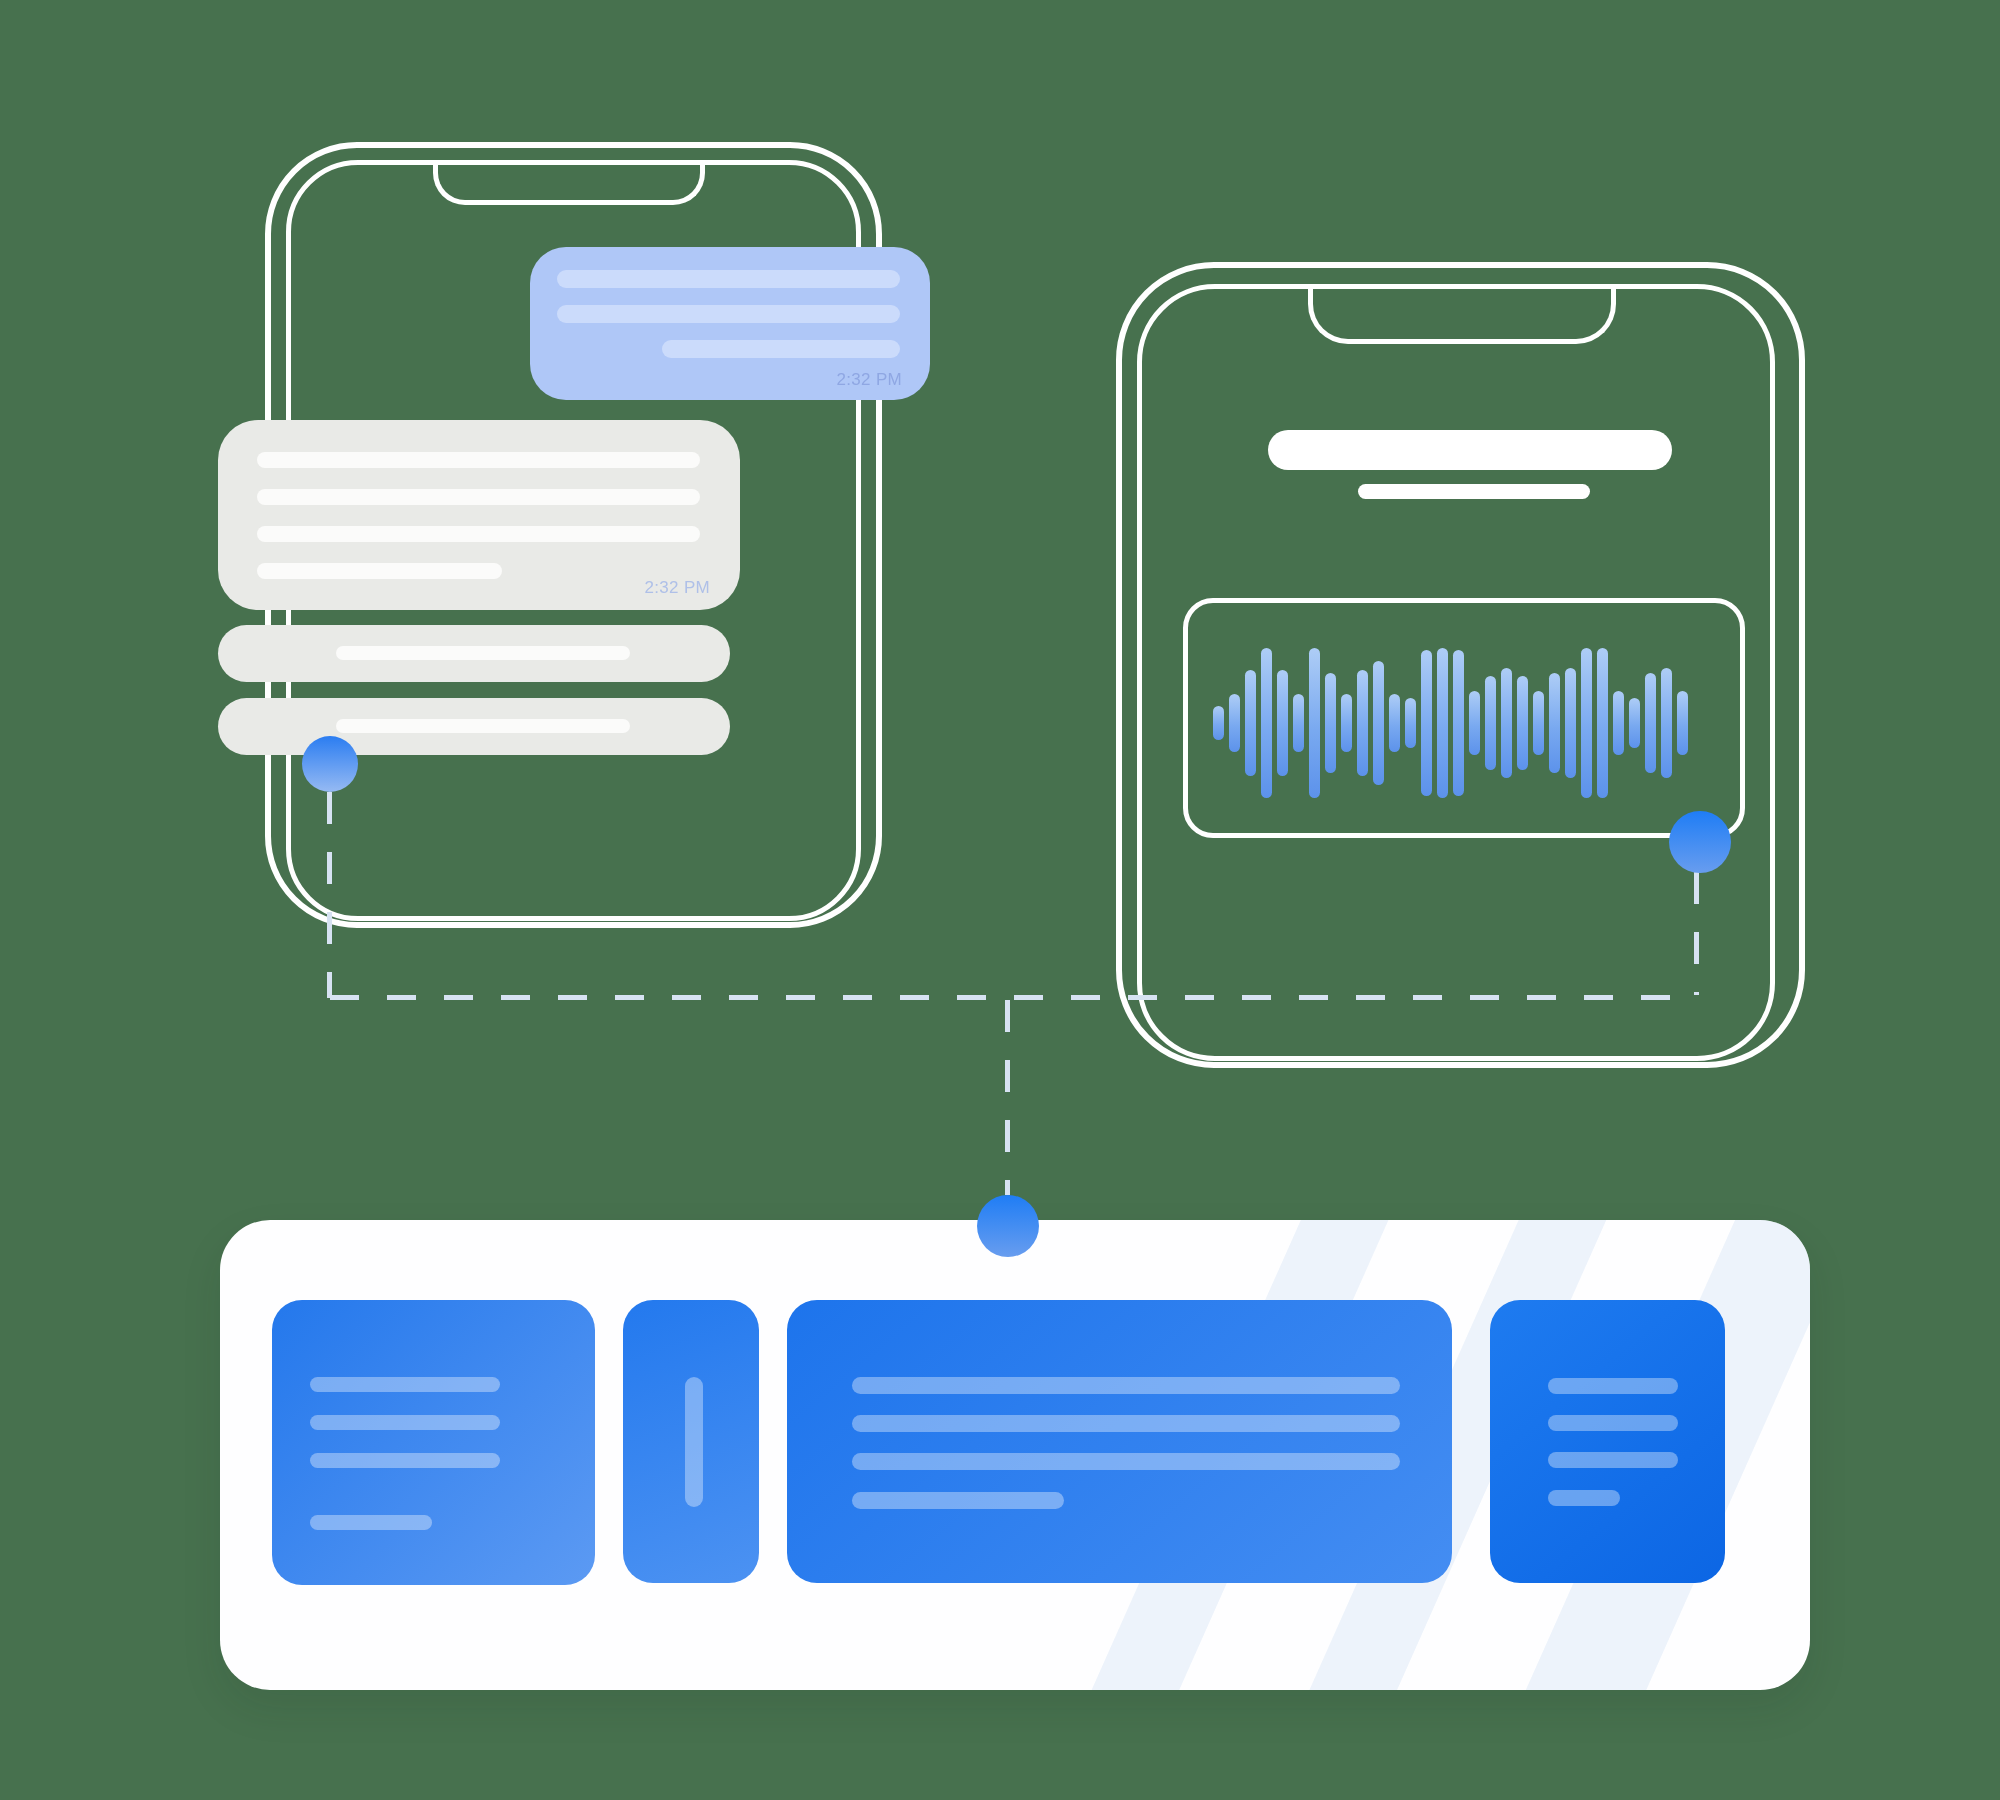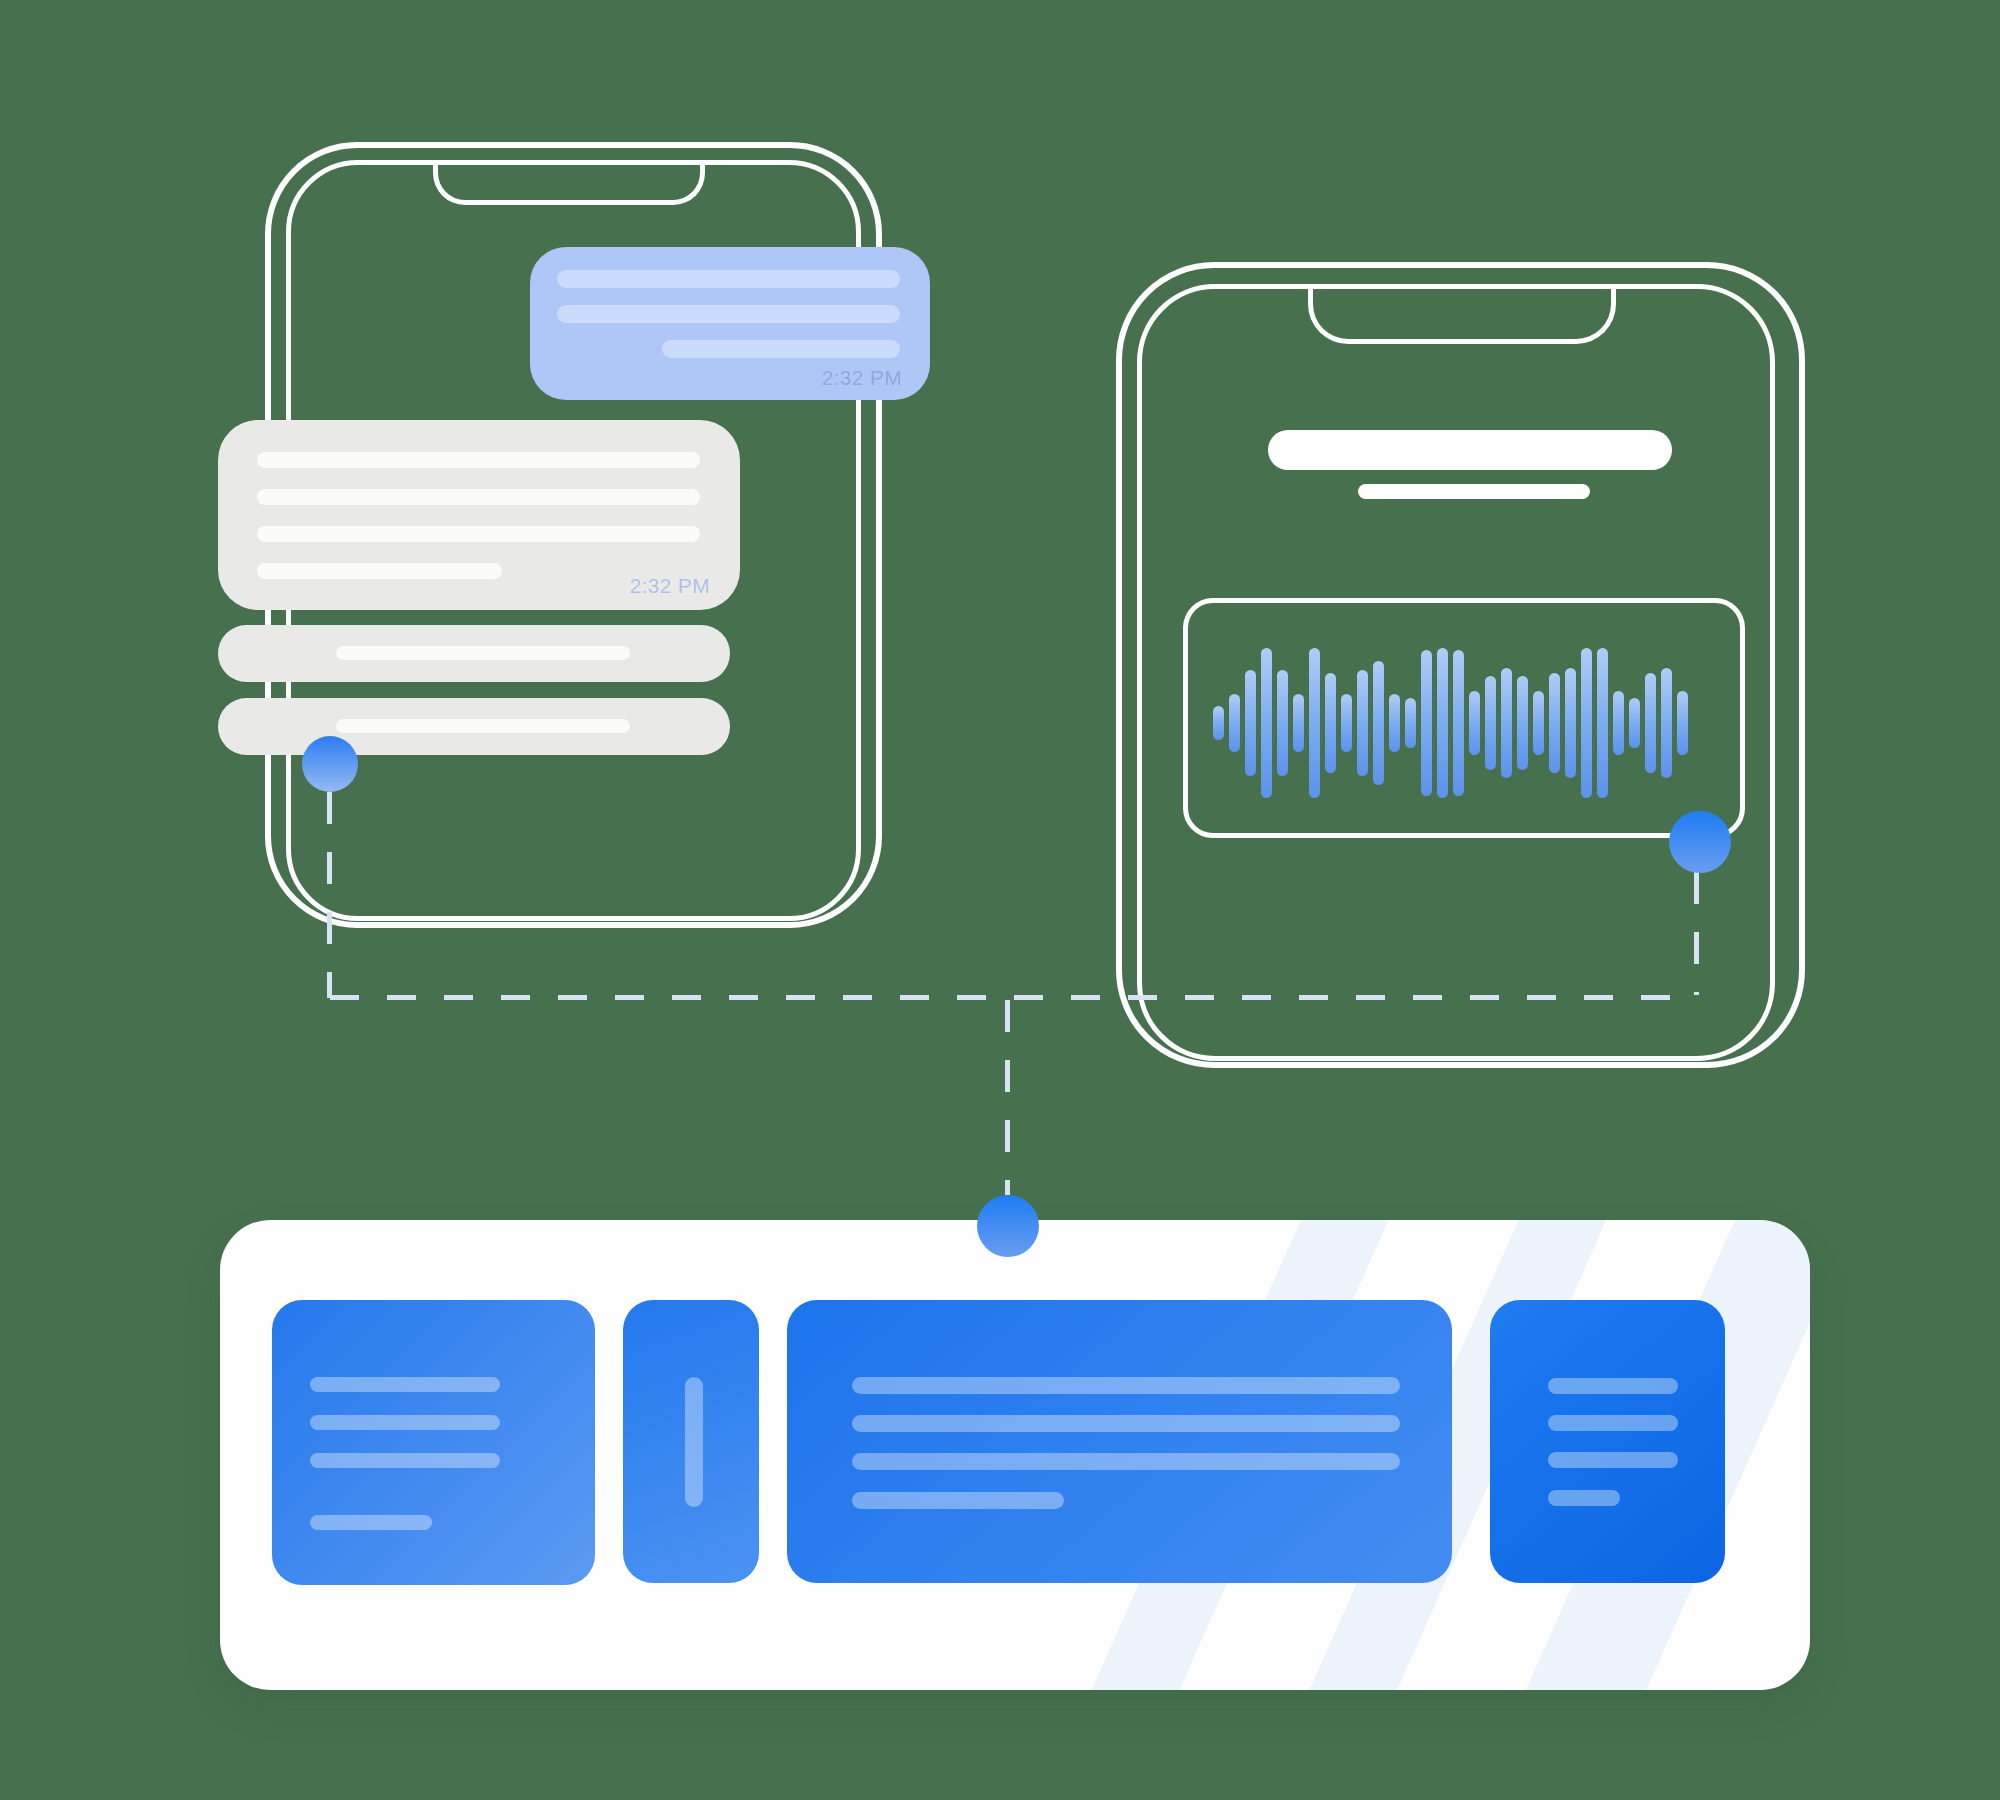--- a/index.html
+++ b/index.html
@@ -11,21 +11,21 @@
   #stage{position:absolute;left:0;top:0;width:2000px;height:1800px;}
   .abs{position:absolute;box-sizing:border-box;}
   
   .phone-outer{border:6px solid var(--line);border-radius:92px;background:transparent;}
   .phone-inner{border:5px solid var(--line);border-radius:72px;background:transparent;}
   .notch{border:5px solid var(--line);border-top:none;background:transparent;}
   
   .bubble-sent{background:var(--bubble_sent);border-radius:36px;}
   .bubble-received{background:var(--bubble_received);border-radius:40px;}
   .pill{background:var(--bubble_received);border-radius:29px;}
-  .timestamp{position:absolute;font-size:21px;letter-spacing:.3px;}
+  .timestamp{position:absolute;font-size:17px;letter-spacing:.3px;}
   .ts-sent{color:var(--timestamp_sent);right:28px;bottom:10px;}
   .ts-received{color:var(--timestamp_received);right:30px;bottom:12px;}
   
   .wave-box{border:5px solid var(--line);border-radius:30px;background:transparent;}
   .wave-bar{border-radius:6px;background:linear-gradient(180deg,var(--wave_top) 0%,var(--wave_mid) 55%,var(--wave_bottom) 100%);}
   
   .dash-h{height:5px;background:repeating-linear-gradient(90deg,var(--dash) 0px,var(--dash) 29px,transparent 29px,transparent 57px);}
   .dash-v{width:5px;background:repeating-linear-gradient(180deg,var(--dash) 0px,var(--dash) 32px,transparent 32px,transparent 60px);}
   .dot{border-radius:50%;}
   .dot-1{background:linear-gradient(180deg,var(--dot_vivid) 0%,var(--dot1_fade) 100%);}

